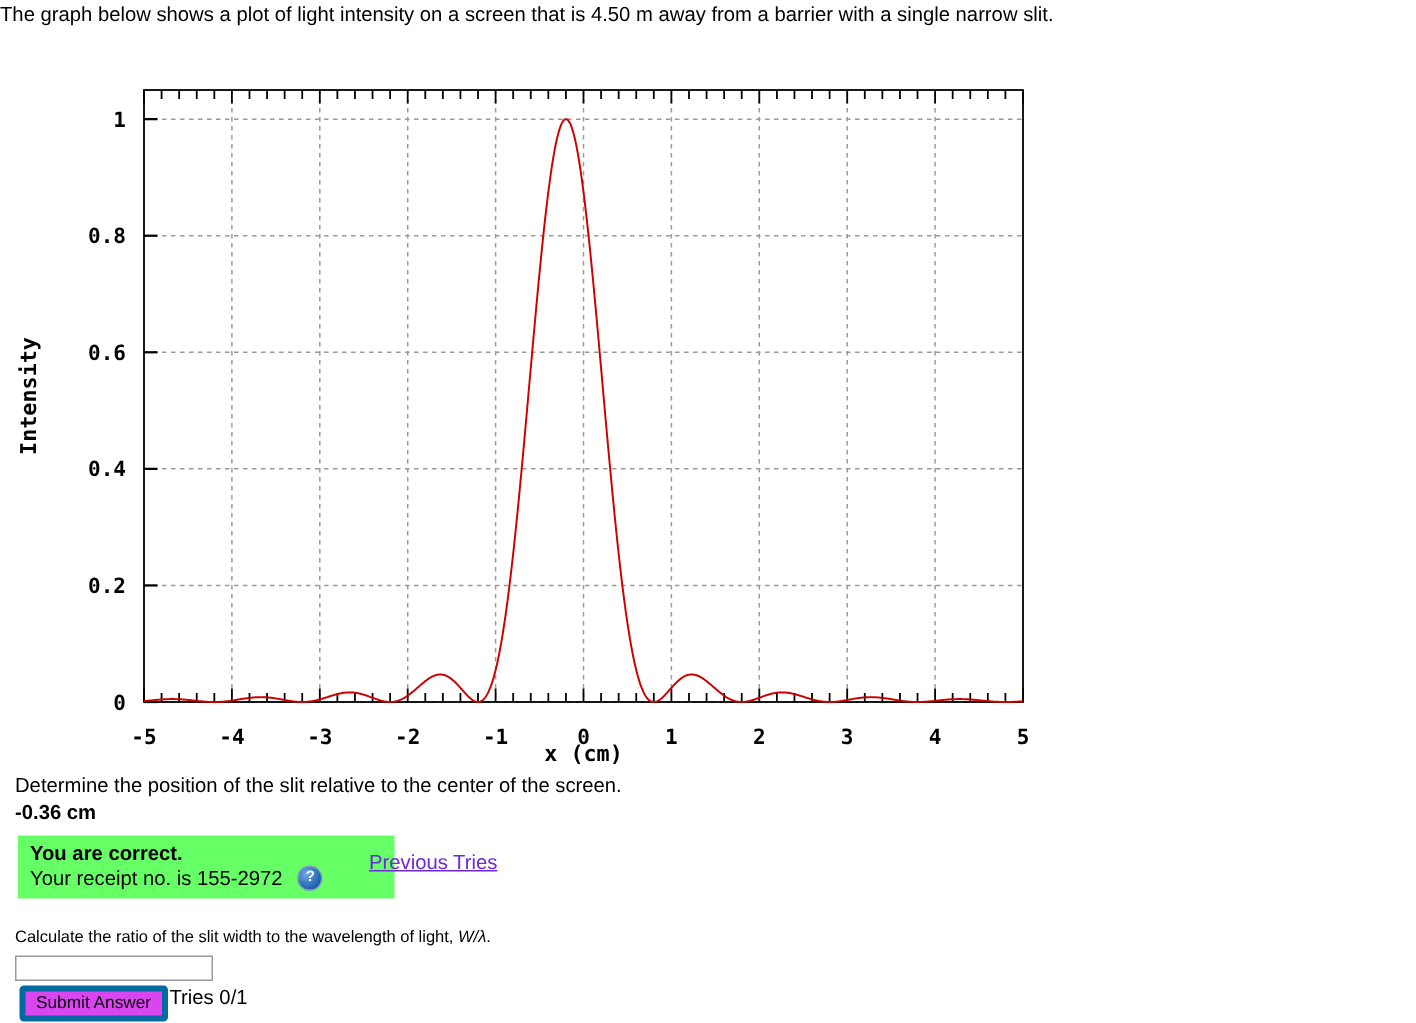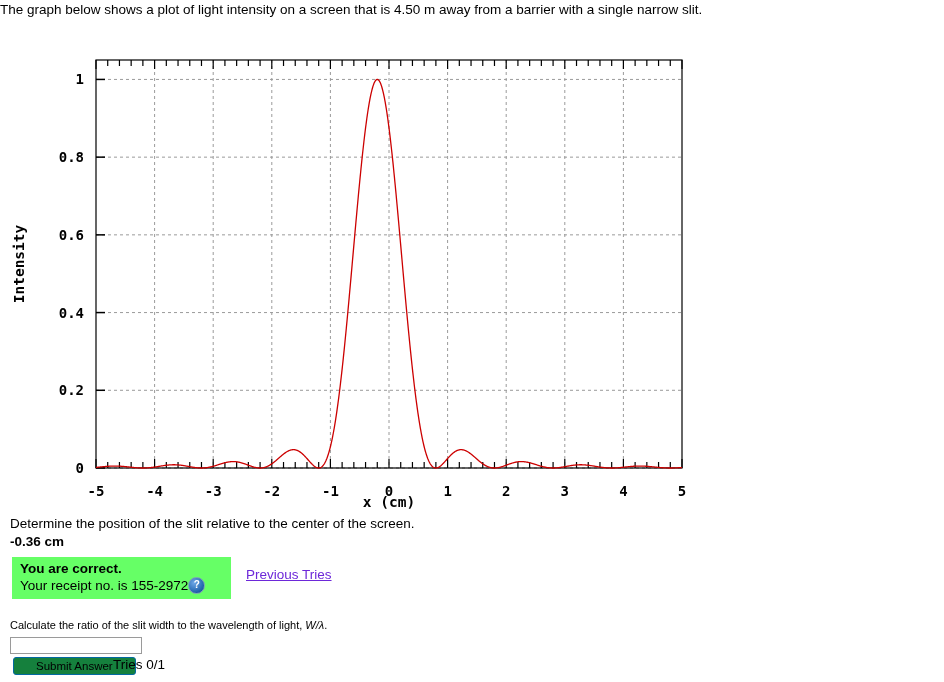--- a/index.html
+++ b/index.html
@@ -35,25 +35,25 @@
   }
   #ans1{
     position:absolute;left:10px;top:534px;font-size:13.5px;font-weight:bold;
   }
   #correct-box{
     position:absolute;left:12px;top:557px;
     background:#66ff66;
     padding:4px 8px 5px 8px;
     line-height:16px;
     font-size:13.5px;
-    width:219px;
+    width:251px;
     box-sizing:border-box;
   }
   #correct-box .line1{font-weight:bold;}
-  #correct-box .line2{display:flex;align-items:center;gap:0;}
+  #correct-box .line2{display:flex;align-items:center;gap:10px;}
   .help-icon{
     display:inline-block;width:15px;height:15px;border-radius:50%;
     background:radial-gradient(circle at 35% 32%, #6fa8e8 0%, #1c5fa8 72%, #0d3a6b 100%);
     border:1px solid #7f9bbd;
     color:#fff;font-size:10px;font-weight:bold;line-height:14px;
     text-align:center;vertical-align:-2px;
     font-family:"Liberation Sans", sans-serif;
   }
   #prev-tries{
     position:absolute;left:246px;top:567px;
@@ -71,23 +71,23 @@
     background:#fff;
     font-family:"Liberation Sans", sans-serif;
     font-size:12px;
     padding:0 2px;
     box-sizing:border-box;
   }
   #submit-btn{
     position:absolute;left:13px;top:657px;
     font-family:"Liberation Sans", sans-serif;
     font-size:11.5px;
-    padding:2px 22px;
-    background:#15803d;
-    border:1px solid #0369a1;
+    padding:2px 7px;
+    background:#d946ef;
+    border:4px solid #0369a1;
     border-radius:3px;
     cursor:pointer;
   }
   #tries-label{
     position:absolute;left:113px;top:657px;font-size:13.5px;
   }
 </style>
 </head>
 <body>
 

